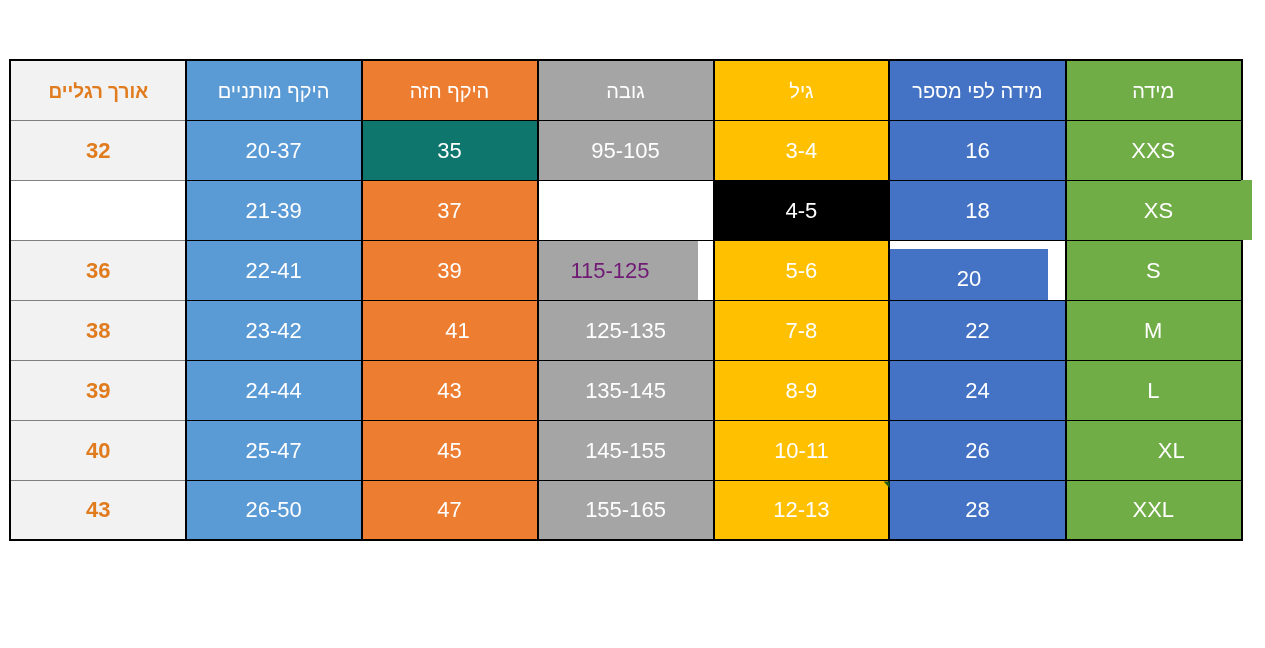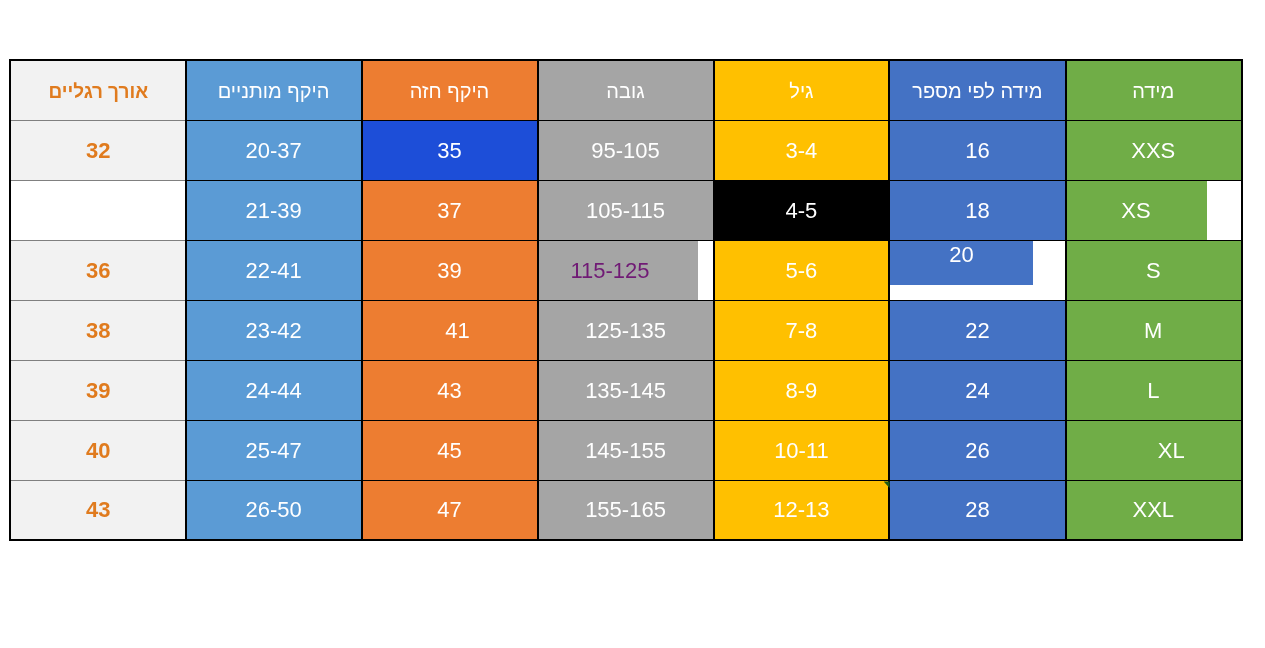--- a/index.html
+++ b/index.html
@@ -36,35 +36,34 @@
     <div class="cellbox hdr" style="left: 526.5px; top: 0px; width: 176px; height: 59.2px; background: rgb(165, 165, 165); color: rgb(255, 255, 255);">גובה</div>
     <div class="cellbox hdr" style="left: 350.5px; top: 0px; width: 176px; height: 59.2px; background: rgb(237, 125, 49); color: rgb(255, 255, 255);">היקף חזה</div>
     <div class="cellbox hdr" style="left: 174.6px; top: 0px; width: 175.9px; height: 59.2px; background: rgb(91, 155, 213); color: rgb(255, 255, 255);">היקף מותניים</div>
     <div class="cellbox hdr bold" style="left: 0px; top: 0px; width: 174.6px; height: 59.2px; background: rgb(242, 242, 242); color: rgb(224, 123, 30);">אורך רגליים</div>
    </div>
    <div class="row data-row">
     <div class="cellbox cell" style="left: 1054.5px; top: 59.2px; width: 175.5px; height: 60.1px; background: rgb(112, 173, 71); color: rgb(255, 255, 255);">XXS</div>
     <div class="cellbox cell" style="left: 878.4px; top: 59.2px; width: 176.1px; height: 60.1px; background: rgb(68, 114, 196); color: rgb(255, 255, 255);">16</div>
     <div class="cellbox cell" style="left: 702.5px; top: 59.2px; width: 175.9px; height: 60.1px; background: rgb(255, 192, 0); color: rgb(255, 255, 255);">3-4</div>
     <div class="cellbox cell" style="left: 526.5px; top: 59.2px; width: 176px; height: 60.1px; background: rgb(165, 165, 165); color: rgb(255, 255, 255);">95-105</div>
-    <div class="cellbox cell" style="left: 350.5px; top: 59.2px; width: 176px; height: 60.1px; background: #1d4ed8; color: rgb(255, 255, 255);">35</div>
+    <div class="cellbox cell" style="left: 350.5px; top: 59.2px; width: 176px; height: 60.1px; background: #0f766e; color: rgb(255, 255, 255);">35</div>
     <div class="cellbox cell" style="left: 174.6px; top: 59.2px; width: 175.9px; height: 60.1px; background: rgb(91, 155, 213); color: rgb(255, 255, 255);">20-37</div>
     <div class="cellbox cell bold" style="left: 0px; top: 59.2px; width: 174.6px; height: 60.1px; background: rgb(242, 242, 242); color: rgb(224, 123, 30);">32</div>
    </div>
    <div class="row data-row">
-    <div class="cellbox cell" style="left: 1054.5px; top: 119.3px; width: 141px; height: 60.1px; background: rgb(112, 173, 71); color: rgb(255, 255, 255);">XS</div>
+    <div class="cellbox cell" style="left: 1054.5px; top: 119.3px; width: 186px; height: 60.1px; background: rgb(112, 173, 71); color: rgb(255, 255, 255);">XS</div>
     <div class="cellbox cell" style="left: 878.4px; top: 119.3px; width: 176.1px; height: 60.1px; background: rgb(68, 114, 196); color: rgb(255, 255, 255);">18</div>
     <div class="cellbox cell" style="left: 702.5px; top: 119.3px; width: 175.9px; height: 60.1px; background: #000000; color: rgb(255, 255, 255);">4-5</div>
-    <div class="cellbox cell" style="left: 526.5px; top: 119.3px; width: 176px; height: 60.1px; background: rgb(165, 165, 165); color: rgb(255, 255, 255);">105-115</div>
     <div class="cellbox cell" style="left: 350.5px; top: 119.3px; width: 176px; height: 60.1px; background: rgb(237, 125, 49); color: rgb(255, 255, 255);">37</div>
     <div class="cellbox cell" style="left: 174.6px; top: 119.3px; width: 175.9px; height: 60.1px; background: rgb(91, 155, 213); color: rgb(255, 255, 255);">21-39</div>
    </div>
    <div class="row data-row">
     <div class="cellbox cell" style="left: 1054.5px; top: 179.4px; width: 175.5px; height: 59.9px; background: rgb(112, 173, 71); color: rgb(255, 255, 255);">S</div>
-    <div class="cellbox cell" style="left: 878.4px; top: 164px; width: 144px; height: 59.9px; background: rgb(68, 114, 196); color: rgb(255, 255, 255);">20</div>
+    <div class="cellbox cell" style="left: 878.4px; top: 188px; width: 159px; height: 59.9px; background: rgb(68, 114, 196); color: rgb(255, 255, 255);">20</div>
     <div class="cellbox cell" style="left: 702.5px; top: 179.4px; width: 175.9px; height: 59.9px; background: rgb(255, 192, 0); color: rgb(255, 255, 255);">5-6</div>
     <div class="cellbox cell" style="left: 511px; top: 179.4px; width: 176px; height: 59.9px; background: rgb(165, 165, 165); color: #701a75;">115-125</div>
     <div class="cellbox cell" style="left: 350.5px; top: 179.4px; width: 176px; height: 59.9px; background: rgb(237, 125, 49); color: rgb(255, 255, 255);">39</div>
     <div class="cellbox cell" style="left: 174.6px; top: 179.4px; width: 175.9px; height: 59.9px; background: rgb(91, 155, 213); color: rgb(255, 255, 255);">22-41</div>
     <div class="cellbox cell bold" style="left: 0px; top: 179.4px; width: 174.6px; height: 59.9px; background: rgb(242, 242, 242); color: rgb(224, 123, 30);">36</div>
    </div>
    <div class="row data-row">
     <div class="cellbox cell" style="left: 1054.5px; top: 239.3px; width: 175.5px; height: 60px; background: rgb(112, 173, 71); color: rgb(255, 255, 255);">M</div>
     <div class="cellbox cell" style="left: 878.4px; top: 239.3px; width: 176.1px; height: 60px; background: rgb(68, 114, 196); color: rgb(255, 255, 255);">22</div>
     <div class="cellbox cell" style="left: 702.5px; top: 239.3px; width: 175.9px; height: 60px; background: rgb(255, 192, 0); color: rgb(255, 255, 255);">7-8</div>

